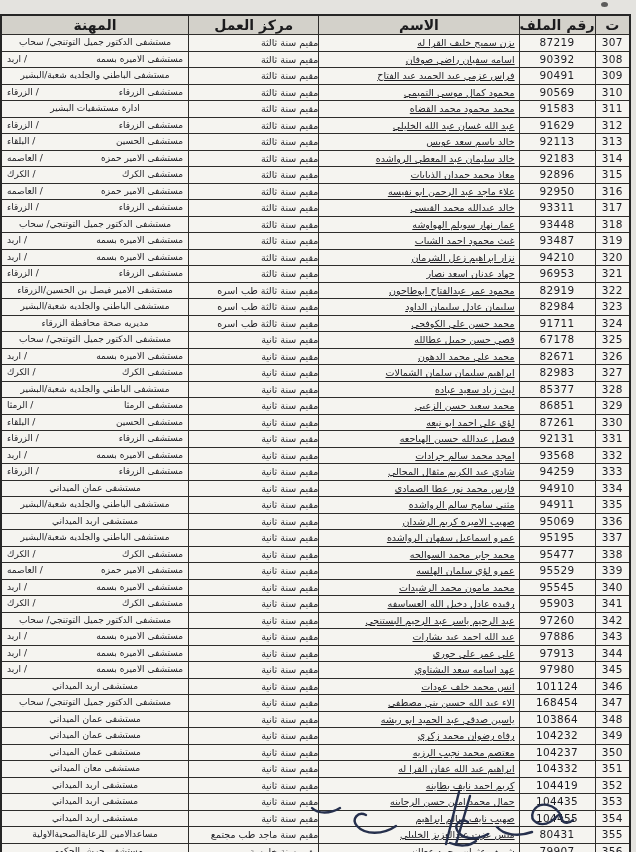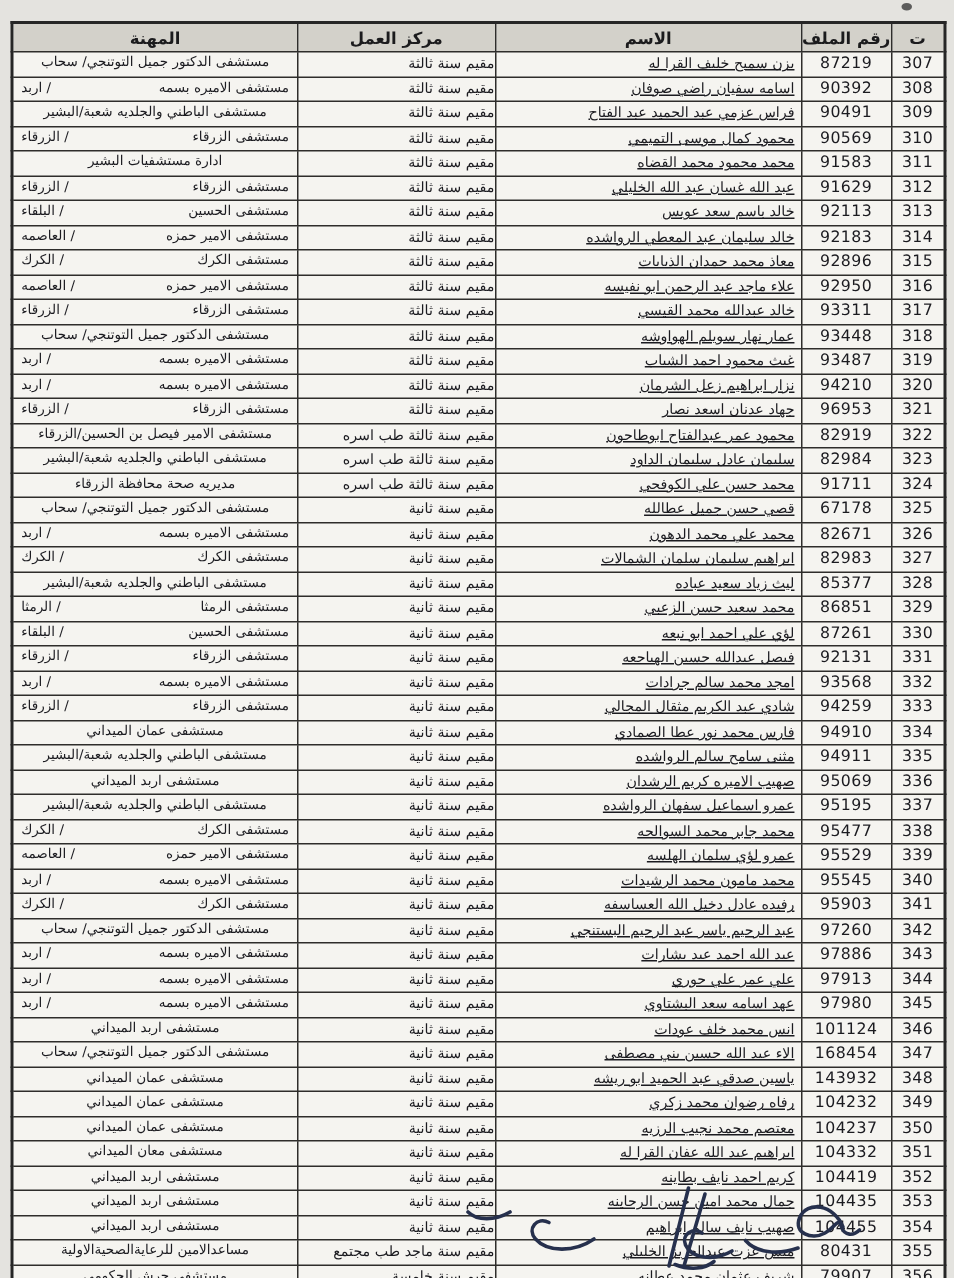--- a/index.html
+++ b/index.html
@@ -22,21 +22,21 @@
     border:2px solid #262626;
   }
   .doc-table th,.doc-table td{
     border:1px solid #2e2d2b;
     overflow:hidden;white-space:nowrap;
     padding:0;
   }
   .doc-table th{
     background:#d3d1ca;
     height:18px;
-    font-size:11px;font-weight:bold;color:#1b1b1d;
+    font-size:14px;font-weight:bold;color:#1b1b1d;
     text-align:center;
   }
   .doc-table td{
     height:15.5px;
     font-size:9.5px;line-height:15px;color:#1b1b20;
   }
   td.serial,td.file{
     text-align:center;direction:ltr;
     font-size:10.5px;letter-spacing:.3px;
   }
@@ -484,21 +484,21 @@
         </tr>
         <tr>
           <td class="serial">347</td>
           <td class="file">168454</td>
           <td class="name">الاء عبد الله حسين بني مصطفى</td>
           <td class="work">مقيم سنة ثانية</td>
           <td class="prof">مستشفى الدكتور جميل التوتنجي/ سحاب</td>
         </tr>
         <tr>
           <td class="serial">348</td>
-          <td class="file">143932</td>
+          <td class="file">103864</td>
           <td class="name">ياسين صدقي عبد الحميد ابو ريشه</td>
           <td class="work">مقيم سنة ثانية</td>
           <td class="prof">مستشفى عمان الميداني</td>
         </tr>
         <tr>
           <td class="serial">349</td>
           <td class="file">104232</td>
           <td class="name">رفاه رضوان محمد زكري</td>
           <td class="work">مقيم سنة ثانية</td>
           <td class="prof">مستشفى عمان الميداني</td>

